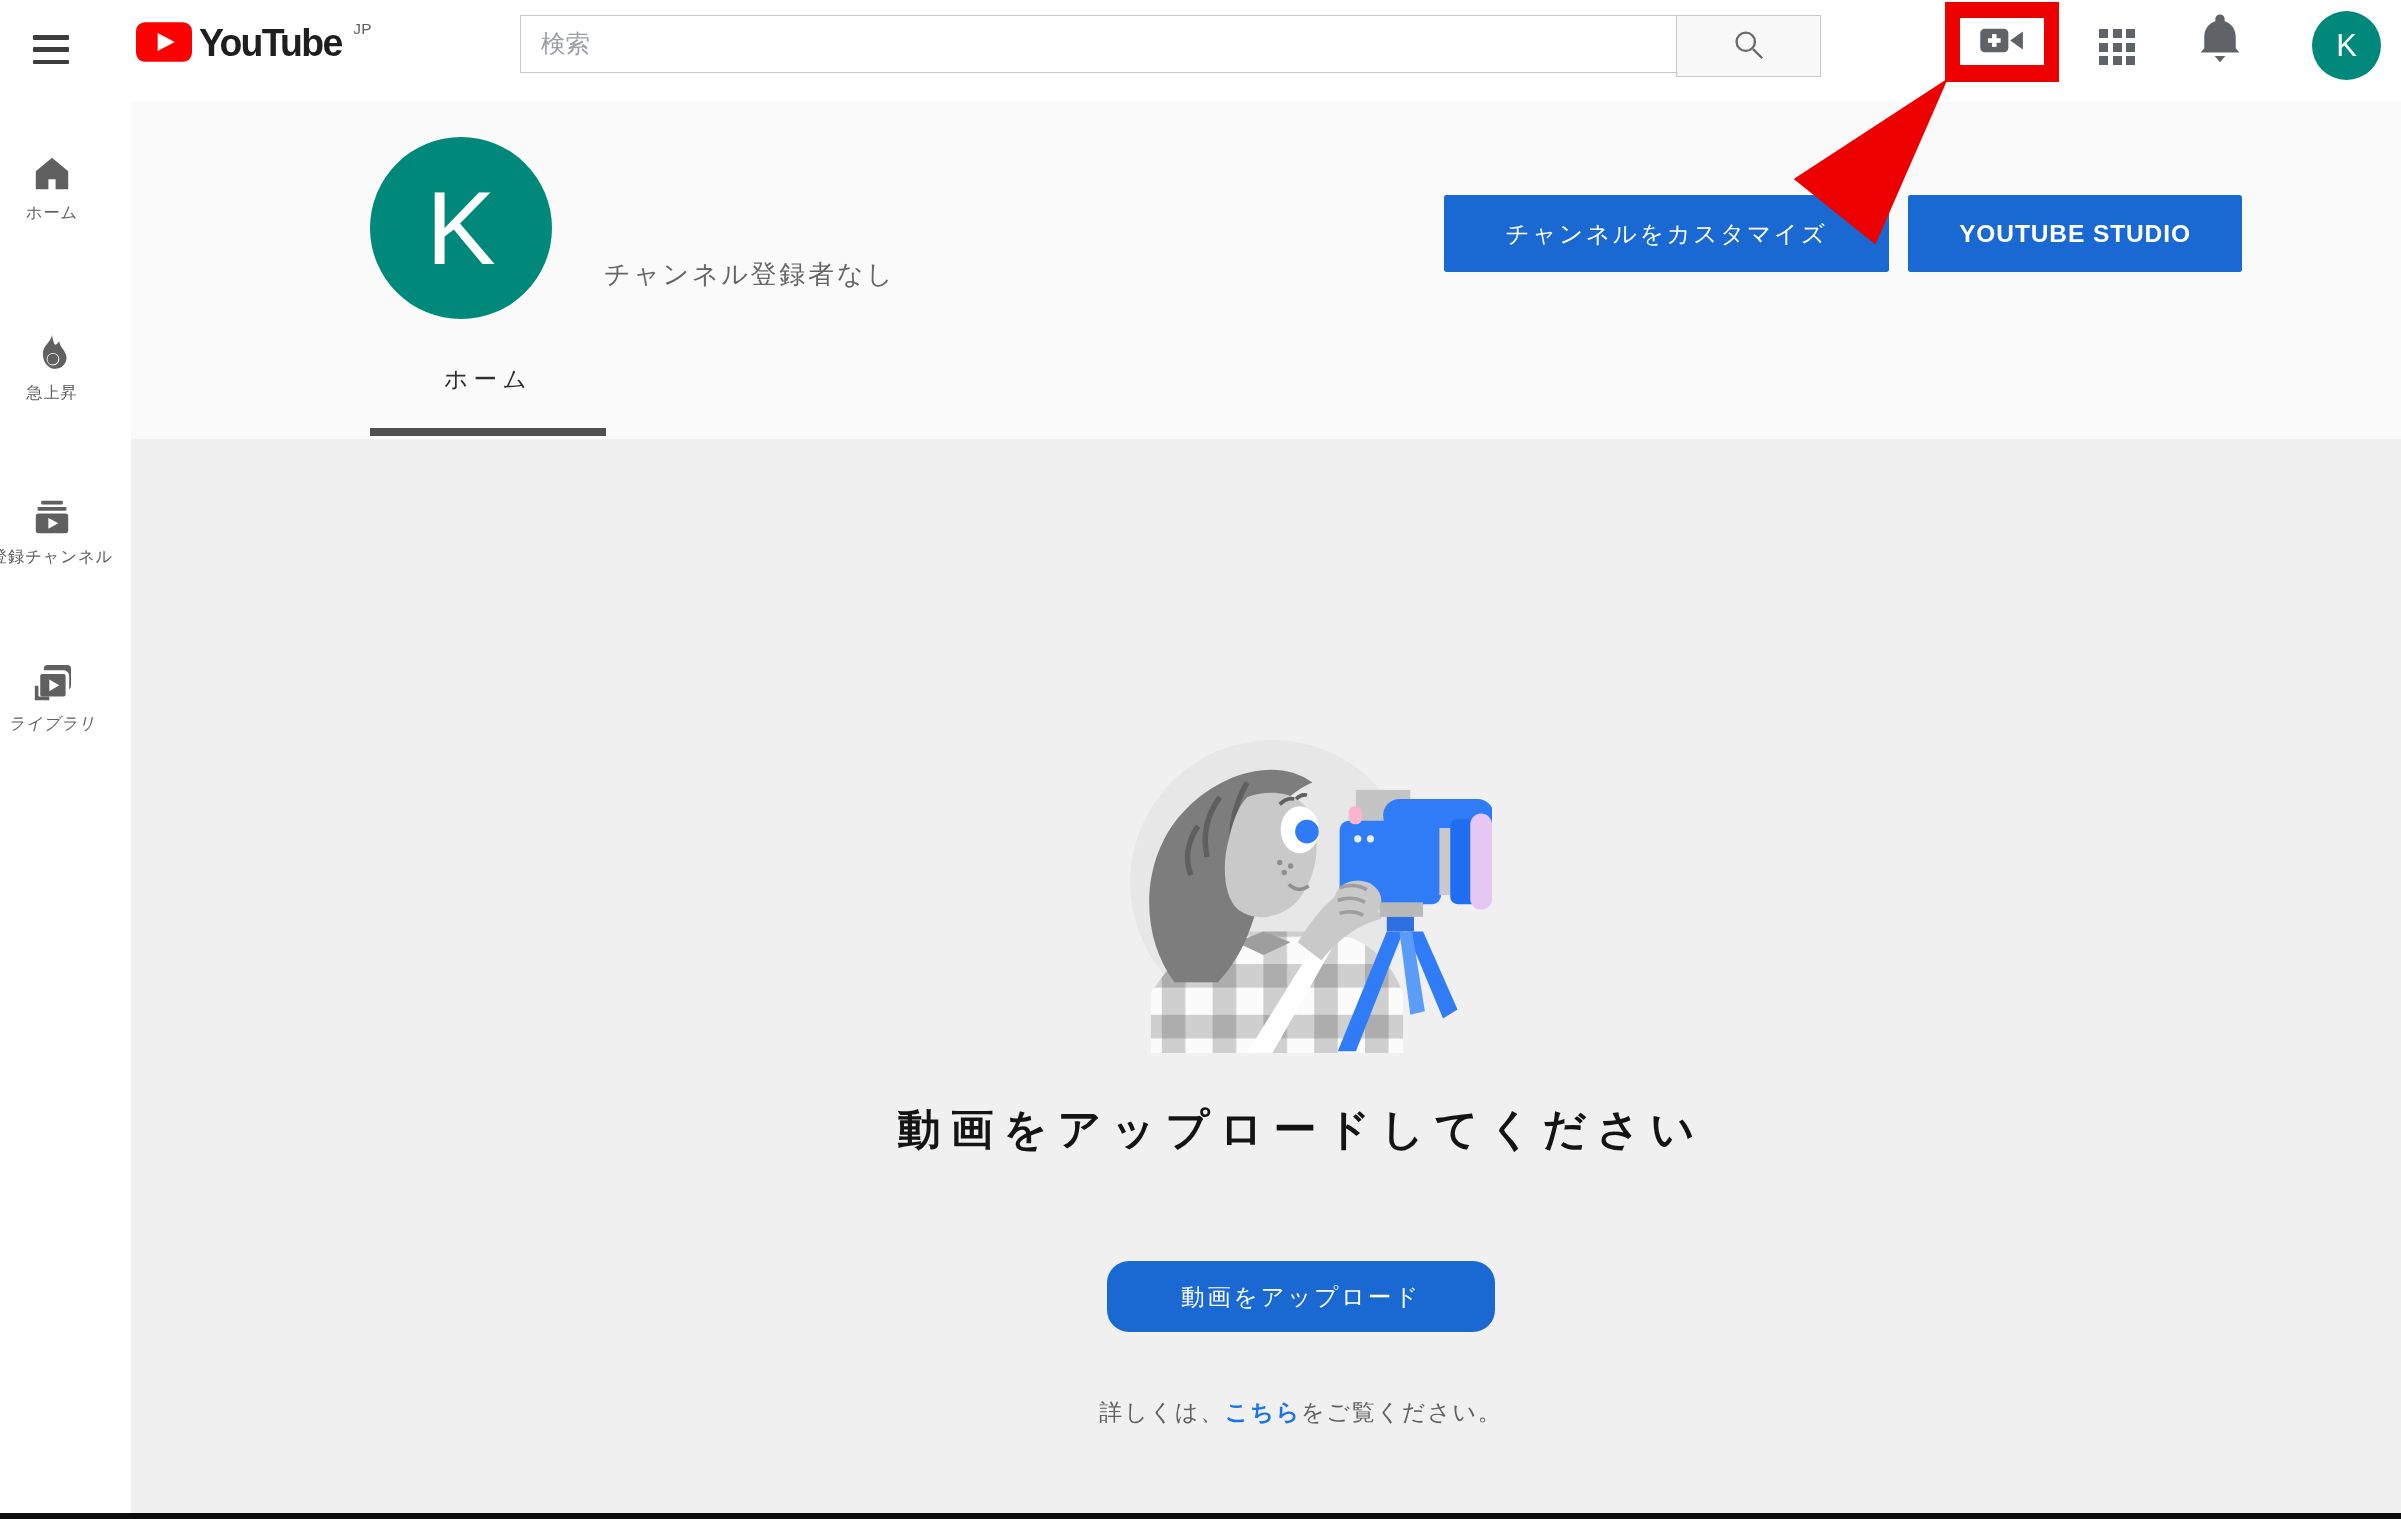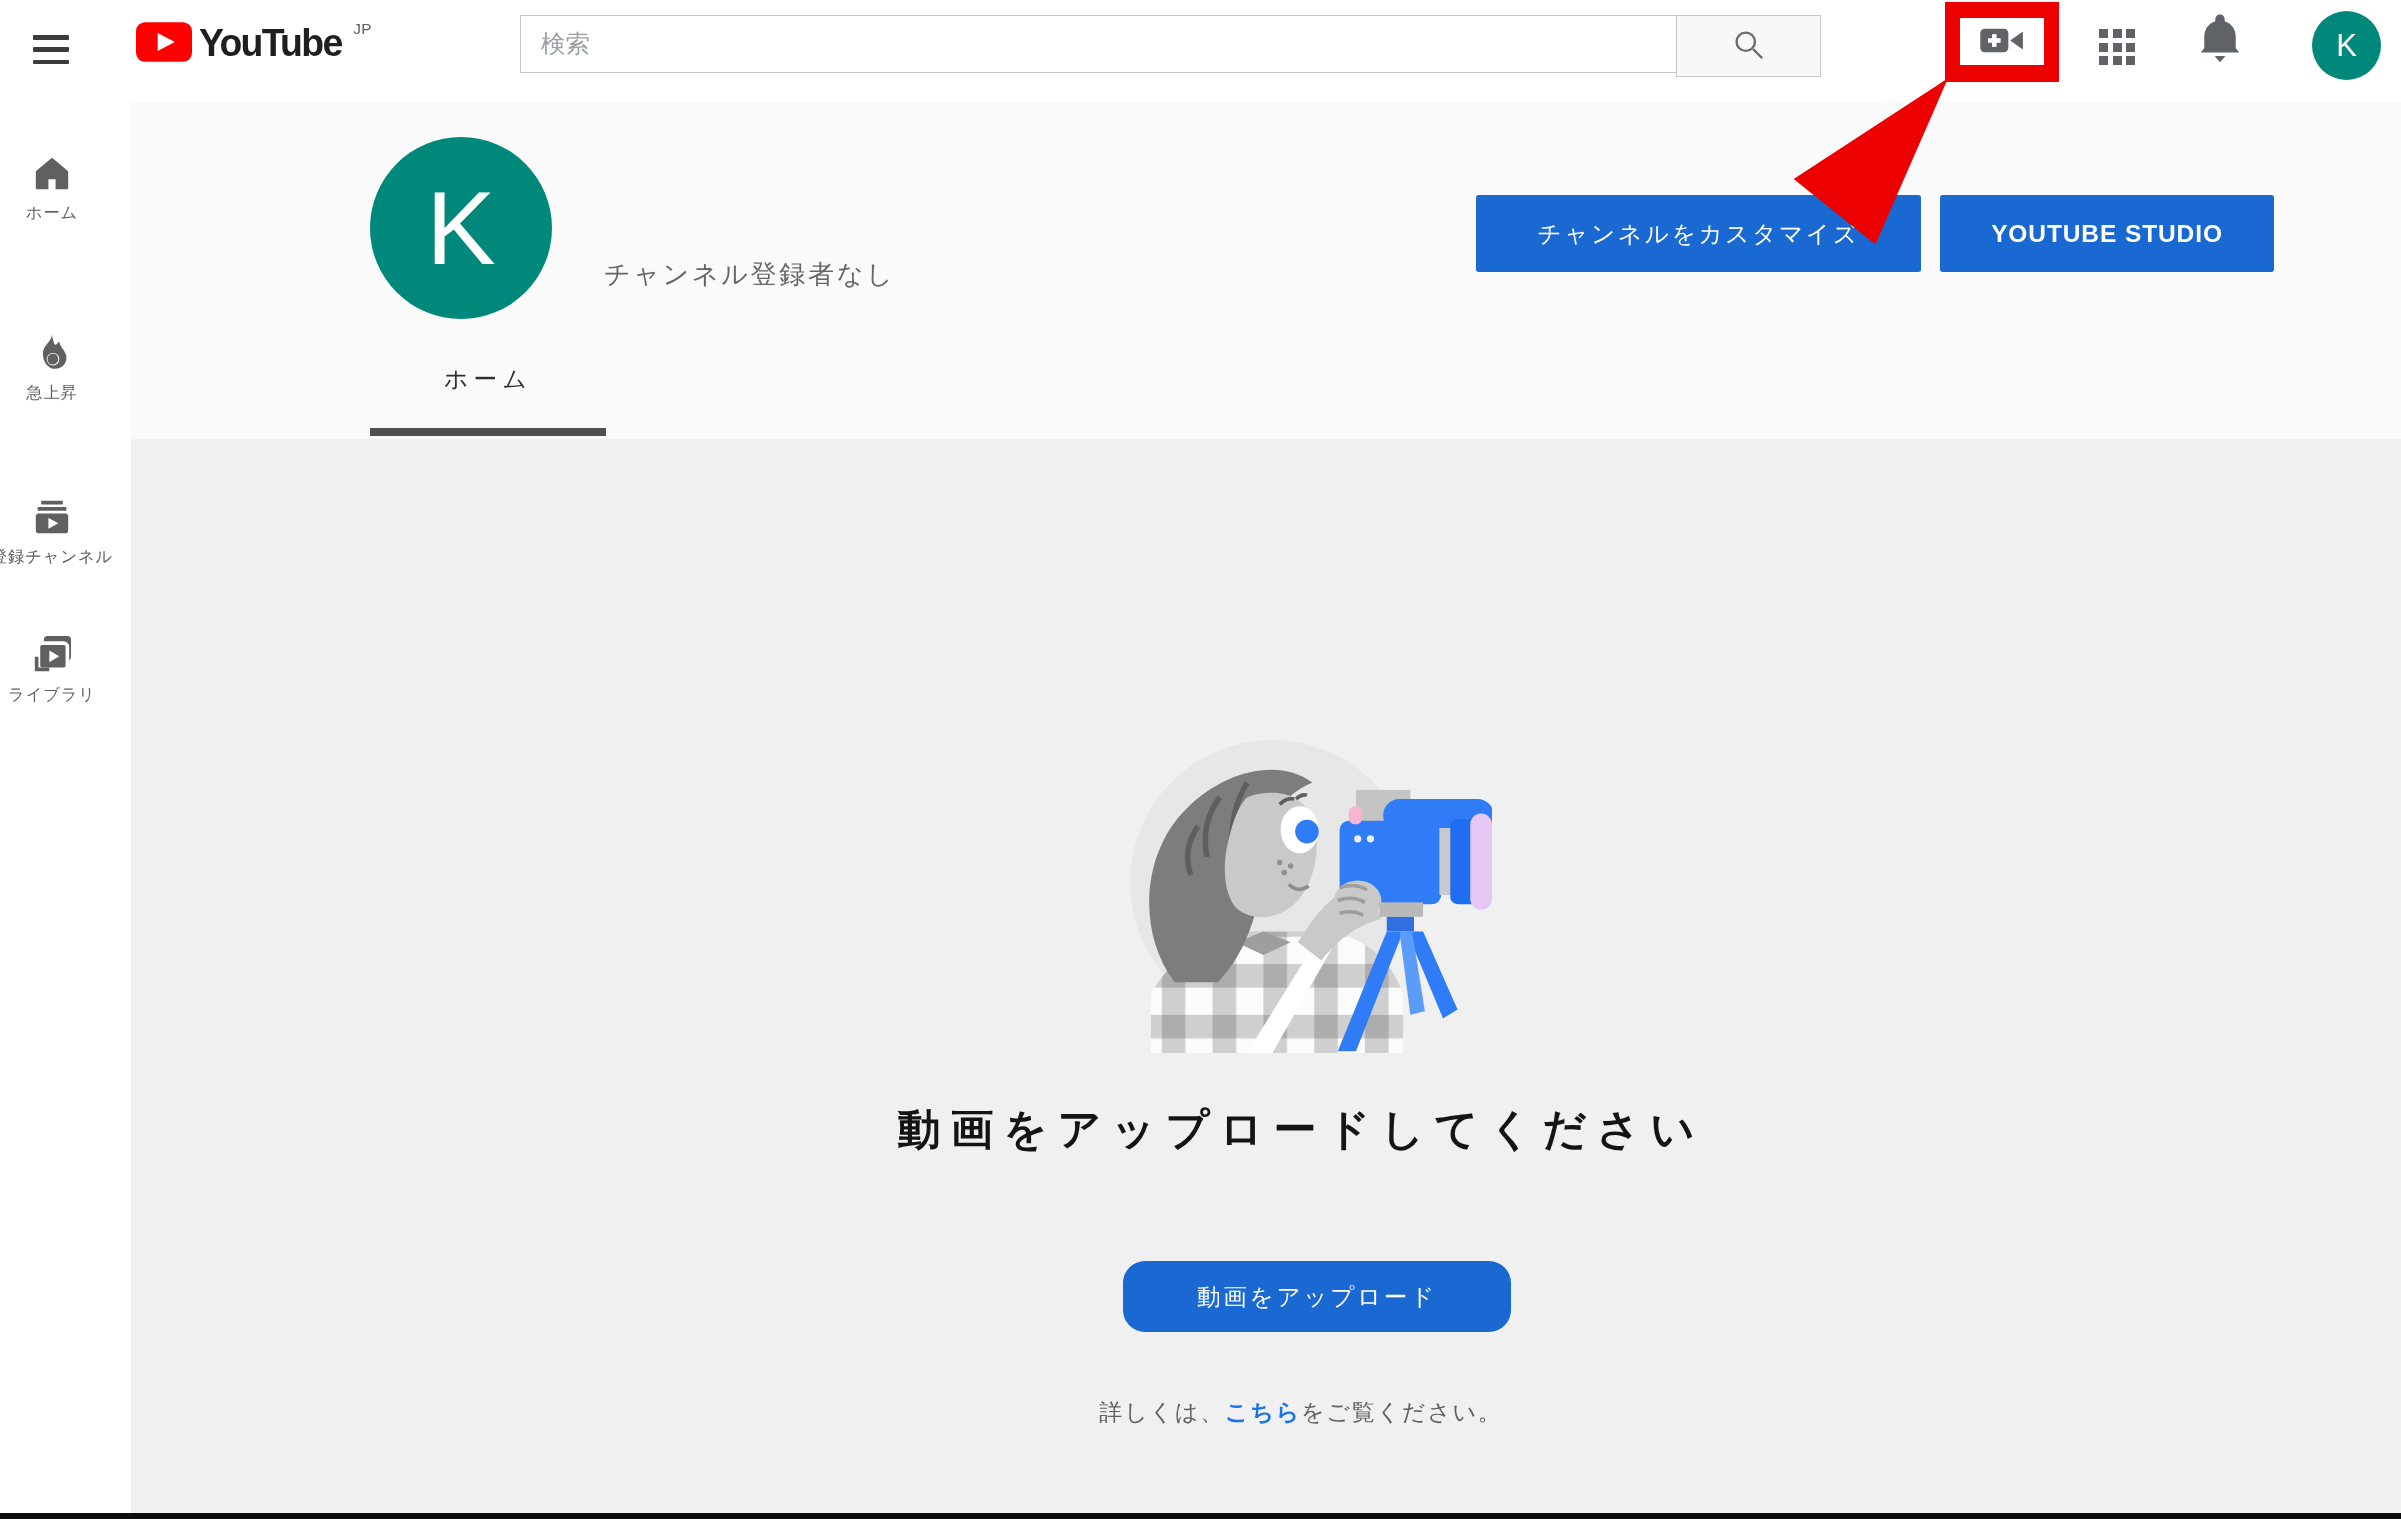--- a/index.html
+++ b/index.html
@@ -28,21 +28,21 @@
   .avatar-sm span{color:#fff;font-size:31px;}
   
   .sidebar{position:absolute;left:0;top:102px;width:131px;height:1411px;background:#fff;z-index:5;}
   .side-item{position:absolute;left:0;width:104px;display:flex;flex-direction:column;align-items:center;cursor:pointer;}
   .side-item .lbl{margin-top:8.2px;font-size:16.3px;color:#606060;white-space:nowrap;letter-spacing:0.9px;}
   
   .chan-header{position:absolute;left:131px;top:102px;width:2271px;height:337px;background:#fafafa;}
   .avatar-lg{position:absolute;left:370px;top:137px;width:182px;height:182px;border-radius:50%;background:var(--avatar,#00897b);display:flex;align-items:center;justify-content:center;}
   .avatar-lg span{color:#fff;font-size:104px;font-weight:400;}
   .subs{position:absolute;left:604px;top:257px;font-size:26px;color:#666;letter-spacing:2.7px;}
-  .btn-blue{background:var(--primary_button,#1a68d2);color:#fff;border:none;border-radius:2.7px;display:flex;align-items:center;justify-content:center;cursor:pointer;margin-left:32px;}
+  .btn-blue{background:var(--primary_button,#1a68d2);color:#fff;border:none;border-radius:2.7px;display:flex;align-items:center;justify-content:center;cursor:pointer;}
   .customize{position:absolute;left:1444px;top:195px;width:445px;height:77px;font-size:23.6px;letter-spacing:2.7px;}
   .studio{position:absolute;left:1908px;top:195px;width:334px;height:77px;font-size:24.5px;font-weight:bold;letter-spacing:0.9px;}
   .tab{position:absolute;left:370px;top:363px;width:236px;text-align:center;font-size:23.6px;color:#2f2f2f;letter-spacing:5.4px;cursor:pointer;}
   .tab-line{position:absolute;left:370px;top:428px;width:236px;height:8.2px;background:#4f4f4f;}
   
   .content{position:absolute;left:131px;top:439px;width:2271px;height:1074px;background:#f0f0f0;}
   .hero{position:absolute;left:0;top:0;width:100%;text-align:center;padding-left:69px;box-sizing:border-box;}
   .illus{margin-top:271px;display:inline-block;}
   .hero-title{margin-top:45px;font-size:43px;color:#141414;letter-spacing:10px;font-weight:bold;}
   .hero-desc{margin-top:40px;font-size:25.4px;color:#5f6368;letter-spacing:2.7px;line-height:51px;}
@@ -147,21 +147,21 @@
     <span>
       <svg width="38" height="36" viewBox="0 0 42 40">
           <rect x="9" y="2" width="24" height="4" rx="1" fill="#606060"></rect>
           <rect x="5" y="9" width="32" height="4" rx="1" fill="#606060"></rect>
           <rect x="3" y="16" width="36" height="22" rx="3" fill="#606060"></rect>
           <polygon points="17,21 28,27 17,33" fill="#fff"></polygon>
         </svg>
     </span>
     <span class="lbl">登録チャンネル</span>
   </div>
-  <div class="side-item" style="top:533px;">
+  <div class="side-item" style="top:562px;font-style:italic;">
     <span>
       <svg width="42" height="38" viewBox="0 0 46 42">
           <rect x="14" y="1" width="30" height="27" rx="4" fill="#606060"></rect>
           <rect x="8" y="9" width="32" height="29" rx="4" fill="#606060" stroke="#ffffff" stroke-width="4"></rect>
           <polygon points="20,17 31,23.5 20,30" fill="#fff"></polygon>
           <path d="M6 24 v14 h14" stroke="#606060" stroke-width="4" fill="none"></path>
         </svg>
     </span>
     <span class="lbl">ライブラリ</span>
   </div>

